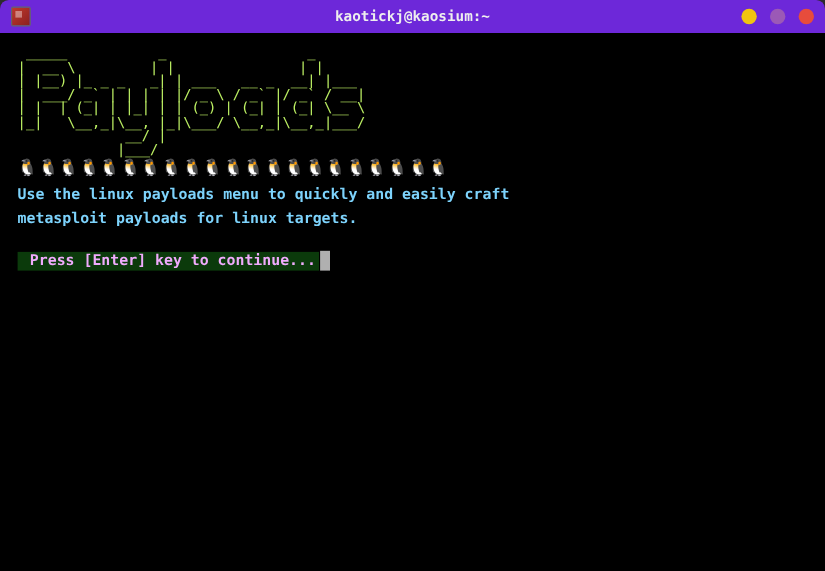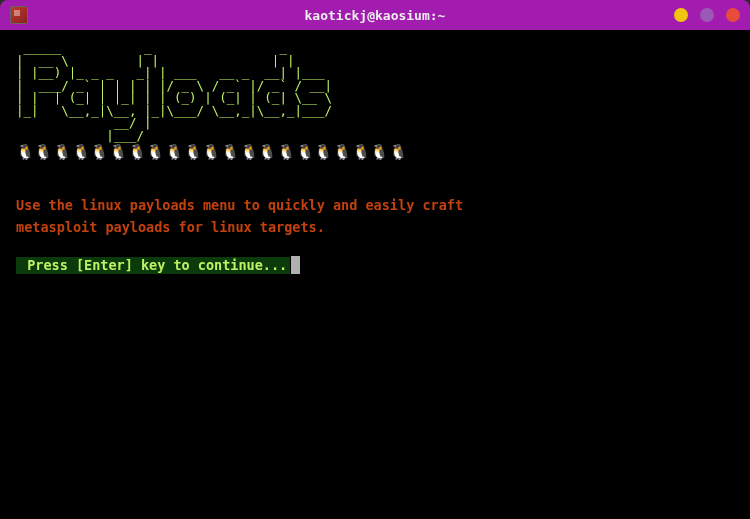--- a/index.html
+++ b/index.html
@@ -13,21 +13,21 @@
     .window {
       width: 100%;
       height: 100%;
       background: #3a1f3a;
       border-radius: 8px;
       display: flex;
       flex-direction: column;
     }
     .titlebar {
       height: 30px;
-      background: #a21caf;
+      background: #6d28d9;
       display: flex;
       align-items: center;
       padding: 0 10px;
       position: relative;
       border-radius: 8px 8px 0 0;
     }
     .window-icon {
       width: 18px;
       height: 18px;
       background: linear-gradient(135deg, #c0392b, #8b2020);
@@ -81,35 +81,35 @@
       font-size: 12.5px;
       line-height: 1.0;
       letter-spacing: 0px;
     }
     .penguin-row {
       margin-top: 2px;
       font-size: 15px;
       letter-spacing: 0px;
     }
     .description {
-      margin-top: 34px;
-      color: #c2410c;
+      margin-top: 6px;
+      color: #7dd3fc;
       font-weight: bold;
       font-size: 13.5px;
       line-height: 1.6;
       white-space: pre-wrap;
     }
     .prompt-row {
       margin-top: 18px;
       display: inline-flex;
       align-items: center;
     }
     .prompt-text {
       background: #0b3a0b;
-      color: #bef264;
+      color: #f0abfc;
       font-weight: bold;
       font-size: 13.5px;
       padding: 1px 3px;
       white-space: pre;
     }
     .cursor-block {
       width: 9px;
       height: 18px;
       background: #b0b0b0;
       display: inline-block;

